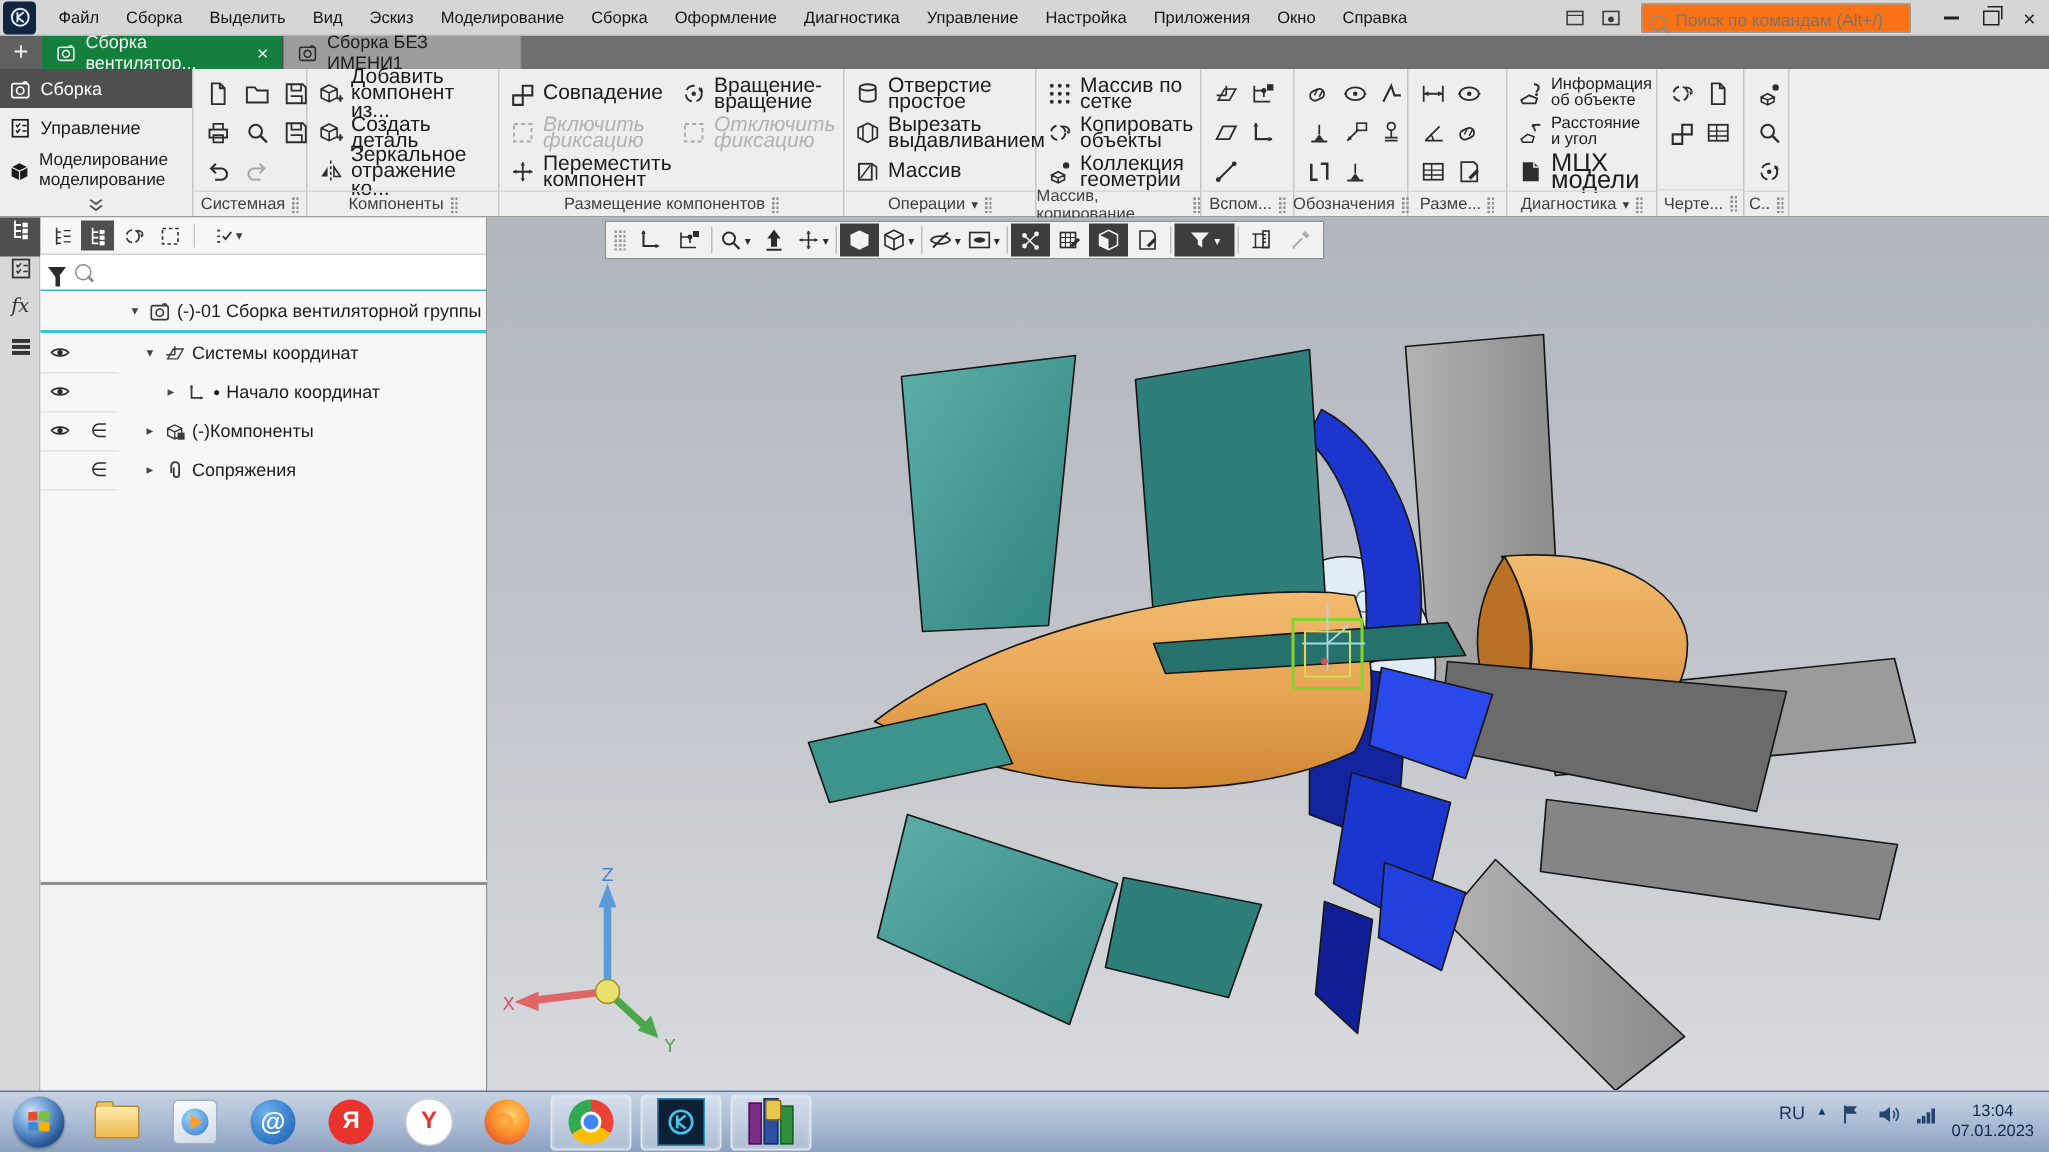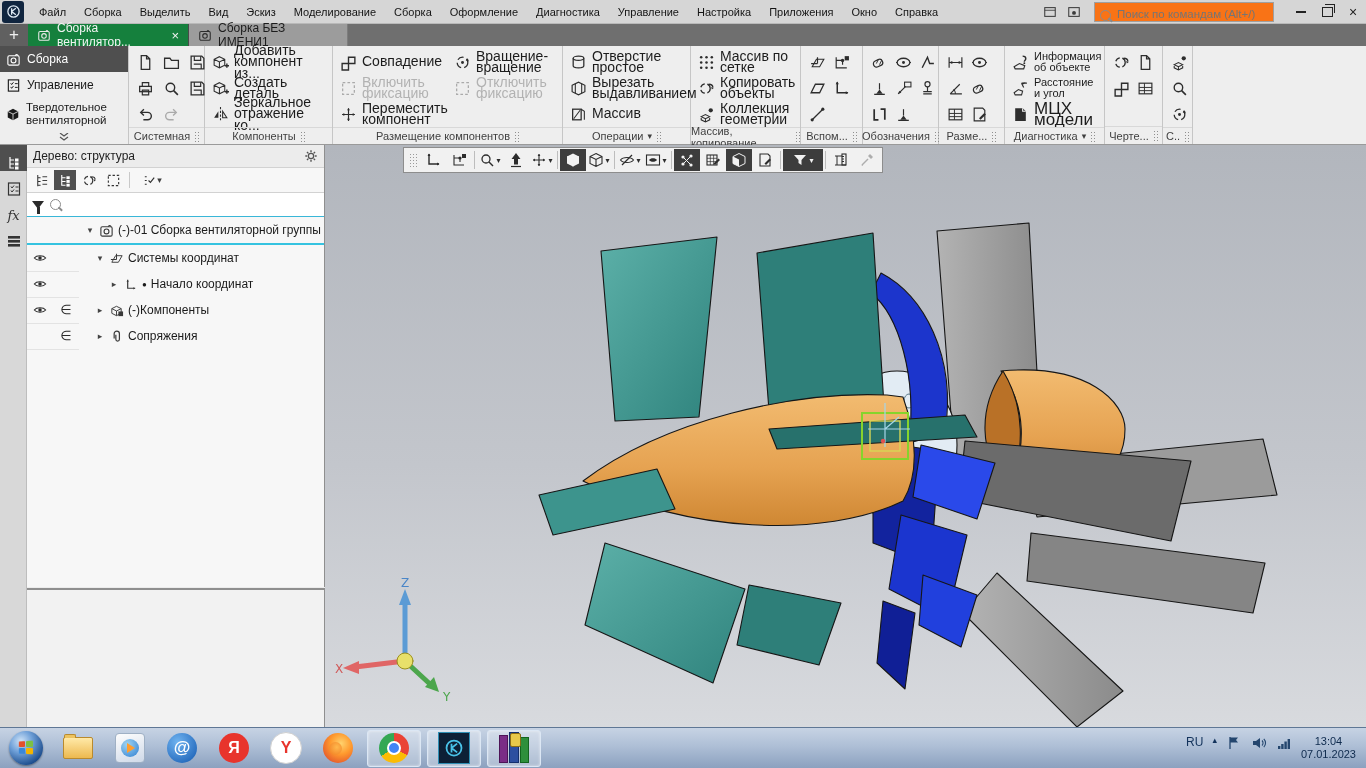--- a/index.html
+++ b/index.html
@@ -52,30 +52,30 @@
   .rg-body{flex:1;padding:3px 4px 0;display:flex;gap:2px;}
   .rg-col{display:flex;flex-direction:column;justify-content:flex-start;}
   .rg-label{height:17px;display:flex;align-items:center;justify-content:center;gap:4px;
     font-size:11px;color:#3f3f3f;border-top:1px solid #d8d8d8;}
   .grip{width:5px;height:11px;background-image:radial-gradient(#8f8f8f 0.9px,transparent 1px);
     background-size:3px 3px;flex:0 0 auto;}
   .chev{font-size:9px;color:#3f3f3f;}
   .rbtn{display:flex;align-items:center;gap:5px;height:26px;padding:0 3px;font-size:14px;
     line-height:11.5px;color:#1c1c1c;white-space:normal;}
   .rbtn.sm{height:26px;width:24px;justify-content:center;padding:0;}
-  .rbtn.disabled{color:#b2b2b2;}
+  .rbtn.disabled{color:#b2b2b2;font-style:italic;}
   .rbtn.disabled svg{opacity:.35;}
   .lbl2{max-width:104px;}
   .icbx{width:17px;height:17px;flex:0 0 auto;color:#2d2d2d;}
   .iconly .rbtn{height:26px;}
 
   
   #main{left:0;top:145px;width:1366px;height:582px;}
   #leftstrip{left:0;top:0;width:27px;height:582px;background:#d8d8d8;border-right:1px solid #bdbdbd;box-sizing:border-box;}
-  .stripbtn{width:27px;height:26px;display:flex;align-items:flex-end;justify-content:center;color:#333;}
+  .stripbtn{width:27px;height:26px;display:flex;align-items:flex-start;justify-content:center;color:#333;}
   .stripbtn.active{background:#4f4f4f;color:#fff;}
   .fxtxt{font-style:italic;font-family:"DejaVu Serif",serif;font-size:13px;}
 
   #treepanel{left:27px;top:0;width:298px;height:442px;background:#f7f7f7;
     border-right:1px solid #8f8f8f;box-sizing:border-box;display:flex;flex-direction:column;}
   #treehdr{height:22px;background:#ececec;border-bottom:1px solid #d2d2d2;display:flex;align-items:center;
     padding:0 6px;font-size:12px;color:#222;}
   #treehdr .sp{flex:1;}
   #treetools{height:24px;border-bottom:1px solid #d2d2d2;display:flex;align-items:center;gap:2px;padding:0 3px;}
   .ttool{width:22px;height:20px;display:flex;align-items:center;justify-content:center;color:#333;}
@@ -542,21 +542,21 @@
       <div class="mode">
         <svg class="ic" width="15" height="15">
             <use href="#i-params"></use>
           </svg>
         <span>Управление</span>
       </div>
       <div class="mode" style="line-height:13px;font-size:11.5px;">
         <svg class="ic" width="15" height="15">
             <use href="#i-cubesolid"></use>
           </svg>
-        <span style="max-width:96px;">Твердотельное вентиляторной</span>
+        <span style="max-width:96px;">Моделирование моделирование</span>
       </div>
       <div id="modechev">
         <svg width="12" height="8" viewBox="0 0 12 8">
             <path d="M2 0l4 3 4-3M2 4l4 3 4-3" fill="none" stroke="#555" stroke-width="1.2"></path>
           </svg>
       </div>
     </div>
 
     <div class="rgroup" style="width:76px">
       <div class="rg-body">
@@ -1001,27 +1001,20 @@
           <span class="fxtxt">fx</span>
         </div>
       <div class="stripbtn">
           <svg class="ic" width="16" height="16" viewBox="0 0 16 16">
             <use href="#i-burger"></use>
           </svg>
         </div>
     </div>
 
     <div id="treepanel" class="abs">
-      <div id="treehdr">
-        <span>Дерево: структура</span>
-        <span class="sp"></span>
-        <svg class="ic" width="14" height="14" viewBox="0 0 16 16" style="color:#555">
-            <use href="#i-gear"></use>
-          </svg>
-      </div>
       <div id="treetools">
         <div class="ttool">
             <svg class="ic" width="15" height="15" viewBox="0 0 16 16">
               <use href="#i-list"></use>
             </svg>
           </div>
         <div class="ttool active">
             <svg class="ic" width="15" height="15" viewBox="0 0 16 16">
               <use href="#i-tree"></use>
             </svg>

